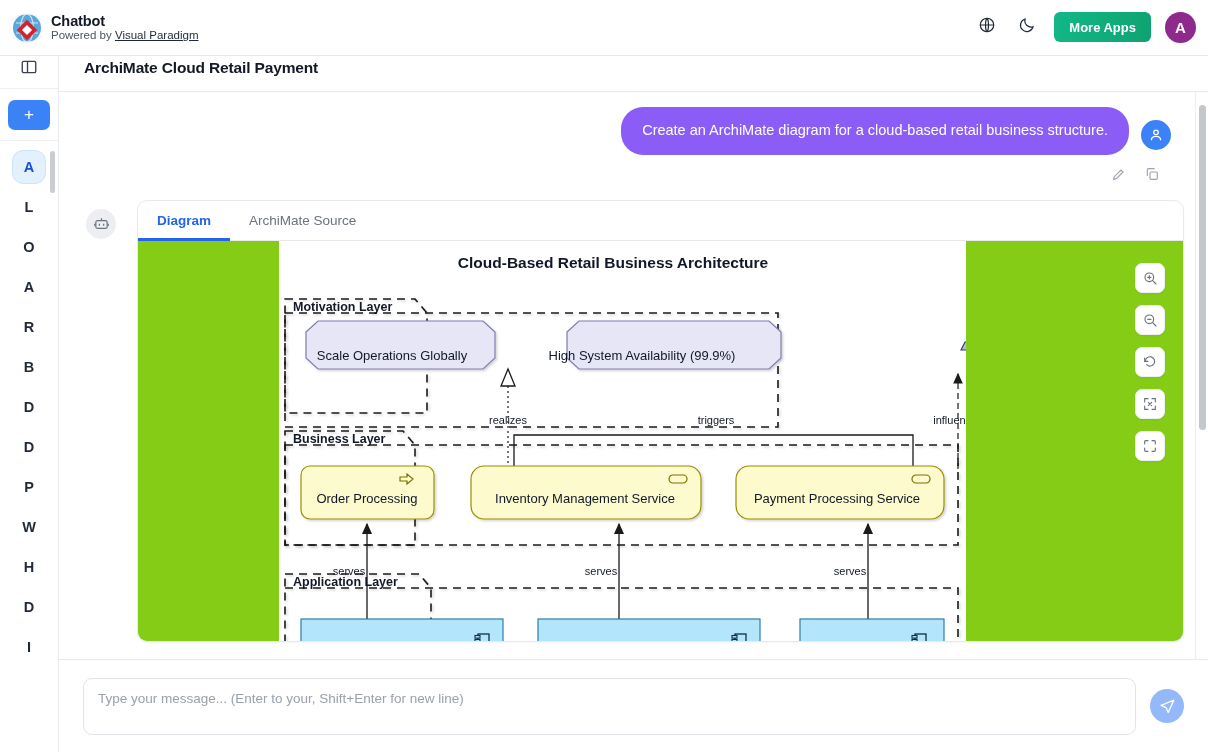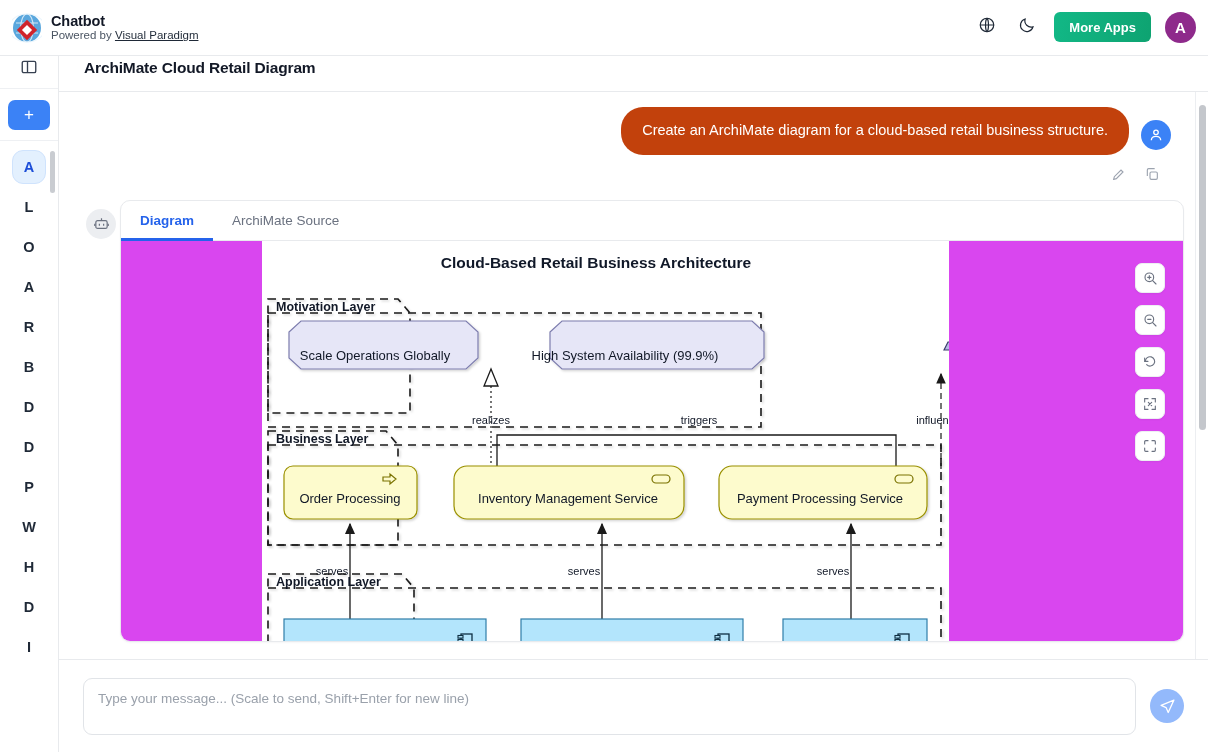--- a/index.html
+++ b/index.html
@@ -103,51 +103,51 @@
   .user-row {
     display: flex; align-items: flex-start; justify-content: flex-end;
     gap: 12px; padding: 15px 37px 0 0;
   }
   .user-avatar {
     width: 30px; height: 30px; border-radius: 50%; background: #3b82f6;
     display: flex; align-items: center; justify-content: center; flex: 0 0 auto;
     margin-top: 13px;
   }
   .user-bubble {
-    background: #c2410c; color: #fff; border-radius: 22px;
+    background: #8b5cf6; color: #fff; border-radius: 22px;
     padding: 14px 21px; font-size: 14.5px; max-width: 620px; line-height: 1.35;
   }
   .msg-actions {
     display: flex; justify-content: flex-end; gap: 17px;
     padding: 11px 48px 0 0; color: #9ca3af;
   }
   .msg-actions span { cursor: pointer; display: inline-flex; }
   
-  .bot-row { display: flex; align-items: flex-start; gap: 4px; padding: 18px 0 0 27px; }
+  .bot-row { display: flex; align-items: flex-start; gap: 21px; padding: 18px 0 0 27px; }
   .bot-avatar {
     width: 30px; height: 30px; border-radius: 50%; background: #eceef1;
     display: flex; align-items: center; justify-content: center; flex: 0 0 auto;
     margin-top: 9px;
   }
   .diagram-card {
     flex: 1; margin-right: 24px; background: #fff;
     border: 1px solid #e8eaed; border-radius: 10px; overflow: hidden;
     box-shadow: 0 1px 2px rgba(16,24,40,.04);
   }
   .tabs { display: flex; height: 40px; border-bottom: 1px solid #e8eaed; padding: 0 0 0 0; }
   .tab {
     padding: 0 19px; display: flex; align-items: center; font-size: 13.5px;
     color: #6b7280; cursor: pointer; position: relative; font-weight: 400;
   }
   .tab.active { color: #2563eb; font-weight: 700; }
   .tab.active::after {
     content: ""; position: absolute; left: 0; right: 0; bottom: -1px; height: 3px; background: #2563eb;
   }
   .canvas {
-    position: relative; height: 400px; background: #d946ef; overflow: hidden;
+    position: relative; height: 400px; background: #84cc16; overflow: hidden;
   }
   .canvas-white {
     position: absolute; left: 141px; top: 0; width: 687px; height: 400px; background: #fff;
   }
   .canvas-tools {
     position: absolute; right: 18px; top: 22px; display: flex; flex-direction: column; gap: 12px;
   }
   .tool-btn {
     width: 30px; height: 30px; border-radius: 7px; background: #fff; border: 1px solid #edeff2;
     display: flex; align-items: center; justify-content: center; color: #6b7280; cursor: pointer;
@@ -236,21 +236,21 @@
       <div class="rail-item">W</div>
       <div class="rail-item">H</div>
       <div class="rail-item">D</div>
       <div class="rail-item">I</div>
     </div>
 </div>
 
 <div class="main">
 
   <div class="page-head">
-    <div class="page-title">ArchiMate Cloud Retail Diagram</div>
+    <div class="page-title">ArchiMate Cloud Retail Payment</div>
   </div>
 
   <div class="chat-scroll">
 
     <div class="user-row">
       <div class="user-bubble">Create an ArchiMate diagram for a cloud-based retail business structure.</div>
       <div class="user-avatar">
         <svg width="16" height="16" viewBox="0 0 24 24" fill="none" stroke="#fff" stroke-width="2">
           <circle cx="12" cy="8" r="3.4"></circle>
             <path d="M5 20c0-3.6 3.1-6 7-6s7 2.4 7 6"></path>
@@ -452,20 +452,20 @@
         </div>
       </div>
     </div>
   </div>
 
   <div class="vscroll-track">
     <div class="vscroll-thumb"></div>
   </div>
 
   <div class="composer">
-    <div class="composer-box" id="composer-box">Type your message... (Scale to send, Shift+Enter for new line)</div>
+    <div class="composer-box" id="composer-box">Type your message... (Enter to your, Shift+Enter for new line)</div>
     <button class="send-btn">
       <svg width="17" height="17" viewBox="0 0 24 24" fill="none" stroke="#fff" stroke-width="1.8">
         <path d="M21 3L3 10.5l7 3 3 7L21 3z" stroke-linejoin="round"></path>
       </svg>
     </button>
   </div>
 </div>
 
 </body></html>

